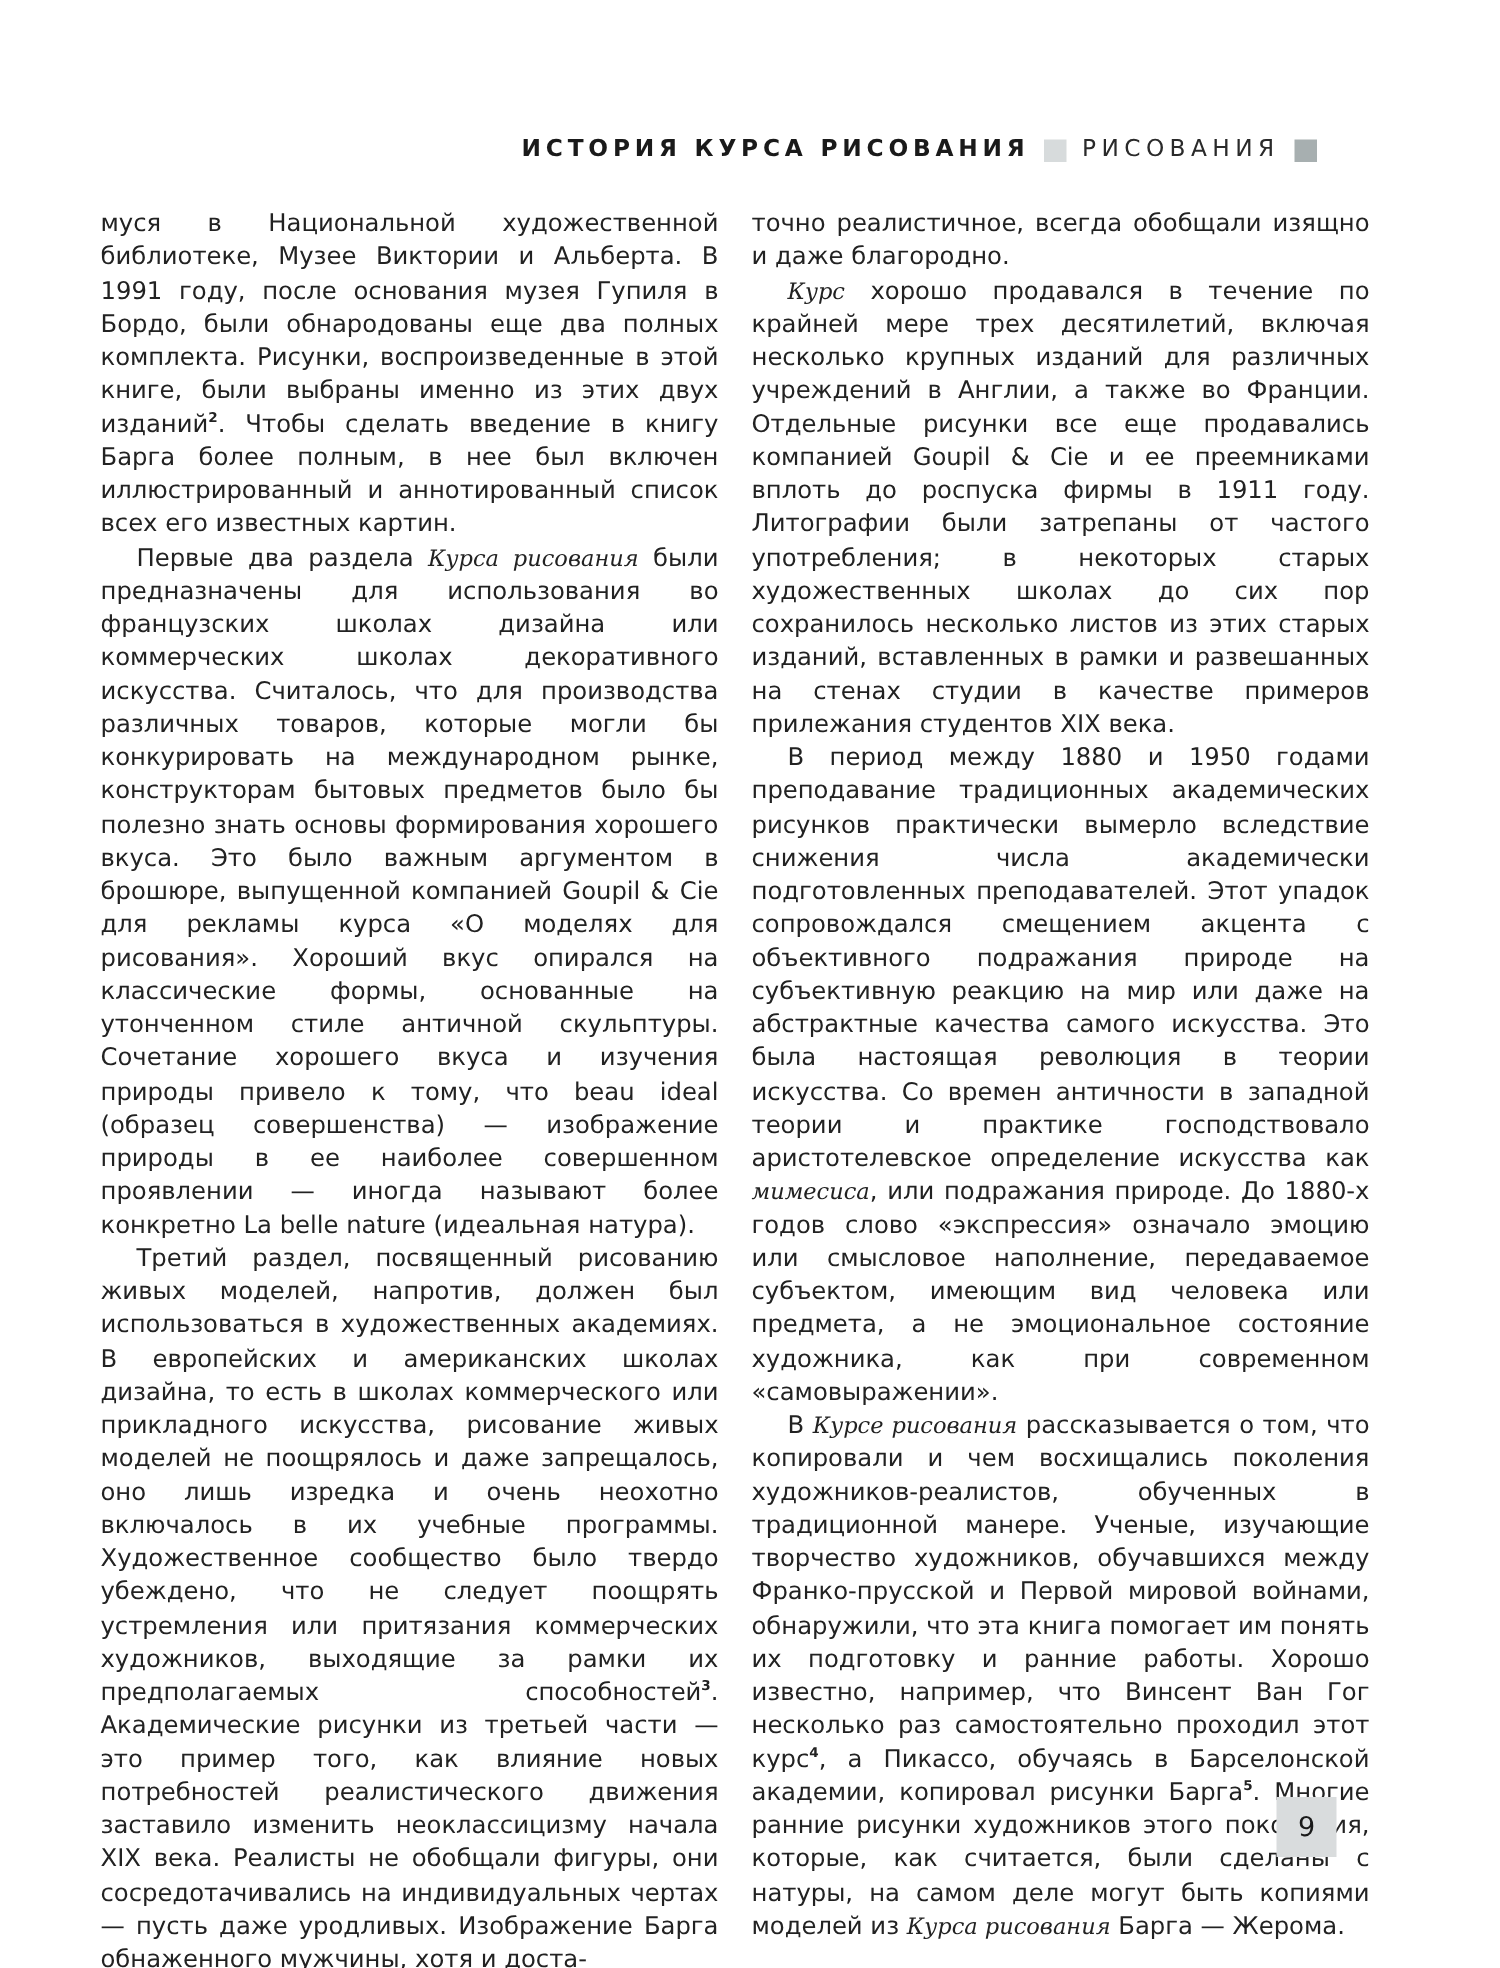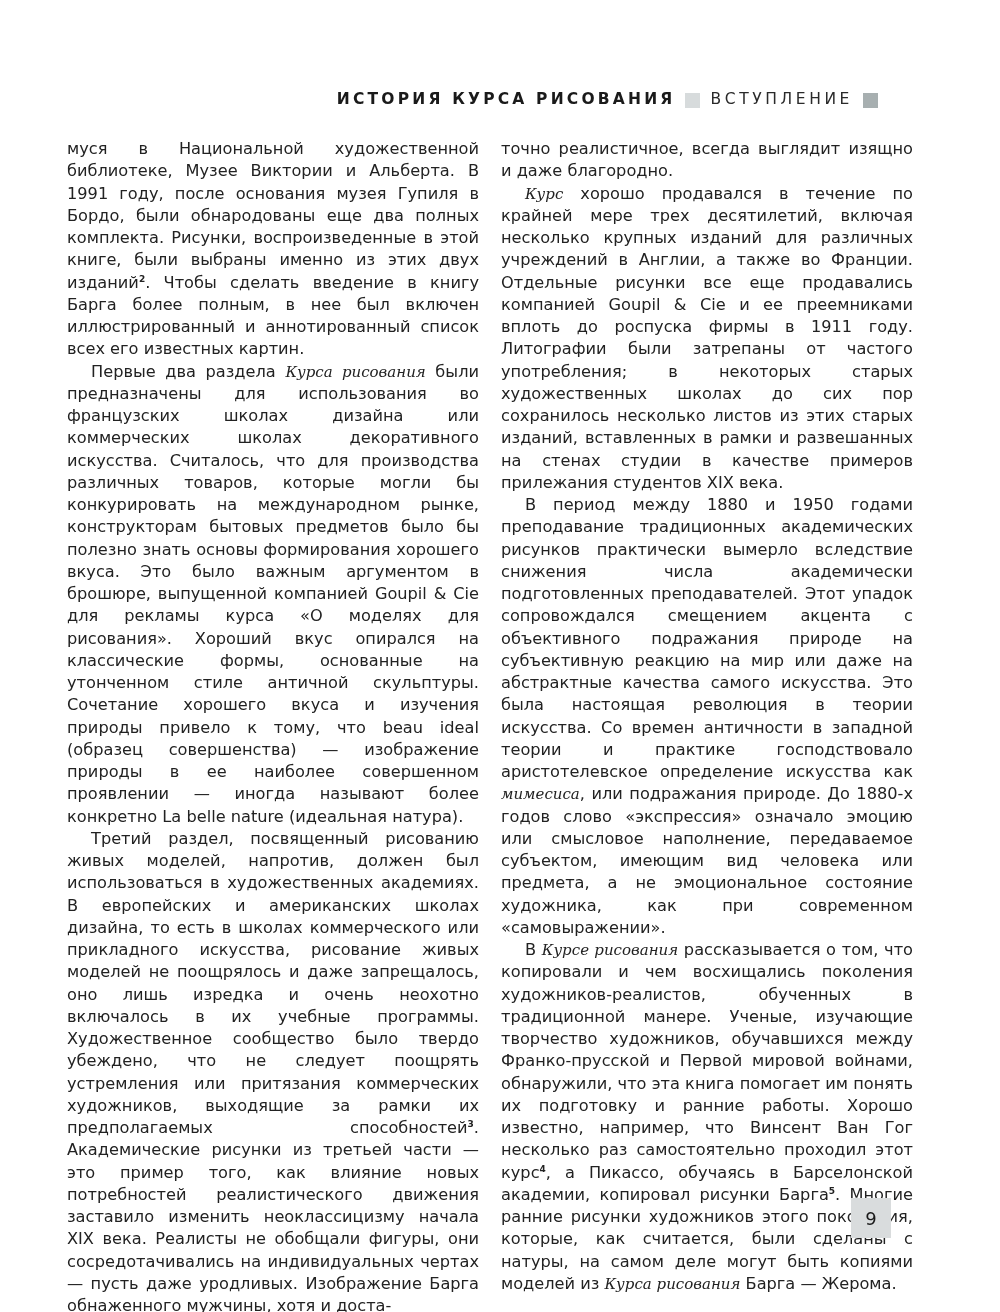--- a/index.html
+++ b/index.html
@@ -21,30 +21,30 @@
   sup { font-size:9px; font-weight:bold; line-height:0; vertical-align:super; }
   .pagenum { position:absolute; left:851px; top:1198px; width:40px; height:40px; background:#d9dcdd;
              display:flex; align-items:center; justify-content:center; font-size:18px; color:#1a1a1a; }
 </style>
 </head>
 <body>
 
 <div class="header">
   <span class="h-title">ИСТОРИЯ КУРСА РИСОВАНИЯ</span>
   <span class="h-sq light"></span>
-  <span class="h-sub">ВСТУПЛЕНИЕ</span>
+  <span class="h-sub">РИСОВАНИЯ</span>
   <span class="h-sq dark"></span>
 </div>
 
 <div class="col left">
   <p><span>муся в Национальной художественной библиотеке, Музее Виктории и Альберта. В 1991 году, после основания музея Гупиля в Бордо, были обнародованы еще два полных комплекта. Рисунки, воспроизведенные в этой книге, были выбраны именно из этих двух изданий</span><sup>2</sup><span>. Чтобы сделать введение в книгу Барга более полным, в нее был включен иллюстрированный и аннотированный список всех его известных картин.</span></p>
   <p class="ind"><span>Первые два раздела </span><em>Курса рисования</em><span> были предназначены для использования во французских школах дизайна или коммерческих школах декоративного искусства. Считалось, что для производства различных товаров, которые могли бы конкурировать на международном рынке, конструкторам бытовых предметов было бы полезно знать основы формирования хорошего вкуса. Это было важным аргументом в брошюре, выпущенной компанией Goupil &amp; Cie для рекламы курса «О моделях для рисования». Хороший вкус опирался на классические формы, основанные на утонченном стиле античной скульптуры. Сочетание хорошего вкуса и изучения природы привело к тому, что beau ideal (образец совершенства) — изображение природы в ее наиболее совершенном проявлении — иногда называют более конкретно La belle nature (идеальная натура).</span></p>
   <p class="ind"><span>Третий раздел, посвященный рисованию живых моделей, напротив, должен был использоваться в художественных академиях. В европейских и американских школах дизайна, то есть в школах коммерческого или прикладного искусства, рисование живых моделей не поощрялось и даже запрещалось, оно лишь изредка и очень неохотно включалось в их учебные программы. Художественное сообщество было твердо убеждено, что не следует поощрять устремления или притязания коммерческих художников, выходящие за рамки их предполагаемых способностей</span><sup>3</sup><span>. Академические рисунки из третьей части — это пример того, как влияние новых потребностей реалистического движения заставило изменить неоклассицизму начала XIX века. Реалисты не обобщали фигуры, они сосредотачивались на индивидуальных чертах — пусть даже уродливых. Изображение Барга обнаженного мужчины, хотя и доста-</span></p>
 </div>
 
 <div class="col right">
-  <p>точно реалистичное, всегда выглядит изящно и даже благородно.</p>
+  <p>точно реалистичное, всегда обобщали изящно и даже благородно.</p>
   <p class="ind"><em>Курс</em><span> хорошо продавался в течение по крайней мере трех десятилетий, включая несколько крупных изданий для различных учреждений в Англии, а также во Франции. Отдельные рисунки все еще продавались компанией Goupil &amp; Cie и ее преемниками вплоть до роспуска фирмы в 1911 году. Литографии были затрепаны от частого употребления; в некоторых старых художественных школах до сих пор сохранилось несколько листов из этих старых изданий, вставленных в рамки и развешанных на стенах студии в качестве примеров прилежания студентов XIX века.</span></p>
   <p class="ind"><span>В период между 1880 и 1950 годами преподавание традиционных академических рисунков практически вымерло вследствие снижения числа академически подготовленных преподавателей. Этот упадок сопровождался смещением акцента с объективного подражания природе на субъективную реакцию на мир или даже на абстрактные качества самого искусства. Это была настоящая революция в теории искусства. Со времен античности в западной теории и практике господствовало аристотелевское определение искусства как </span><em>мимесиса</em><span>, или подражания природе. До 1880-х годов слово «экспрессия» означало эмоцию или смысловое наполнение, передаваемое субъектом, имеющим вид человека или предмета, а не эмоциональное состояние художника, как при современном «самовыражении».</span></p>
   <p class="ind"><span>В </span><em>Курсе рисования</em><span> рассказывается о том, что копировали и чем восхищались поколения художников-реалистов, обученных в традиционной манере. Ученые, изучающие творчество художников, обучавшихся между Франко-прусской и Первой мировой войнами, обнаружили, что эта книга помогает им понять их подготовку и ранние работы. Хорошо известно, например, что Винсент Ван Гог несколько раз самостоятельно проходил этот курс</span><sup>4</sup><span>, а Пикассо, обучаясь в Барселонской академии, копировал рисунки Барга</span><sup>5</sup><span>. Многие ранние рисунки художников этого поколения, которые, как считается, были сделаны с натуры, на самом деле могут быть копиями моделей из </span><em>Курса рисования</em><span> Барга — Жерома.</span></p>
 </div>
 
 <div class="pagenum">9</div>
 
 </body></html>

